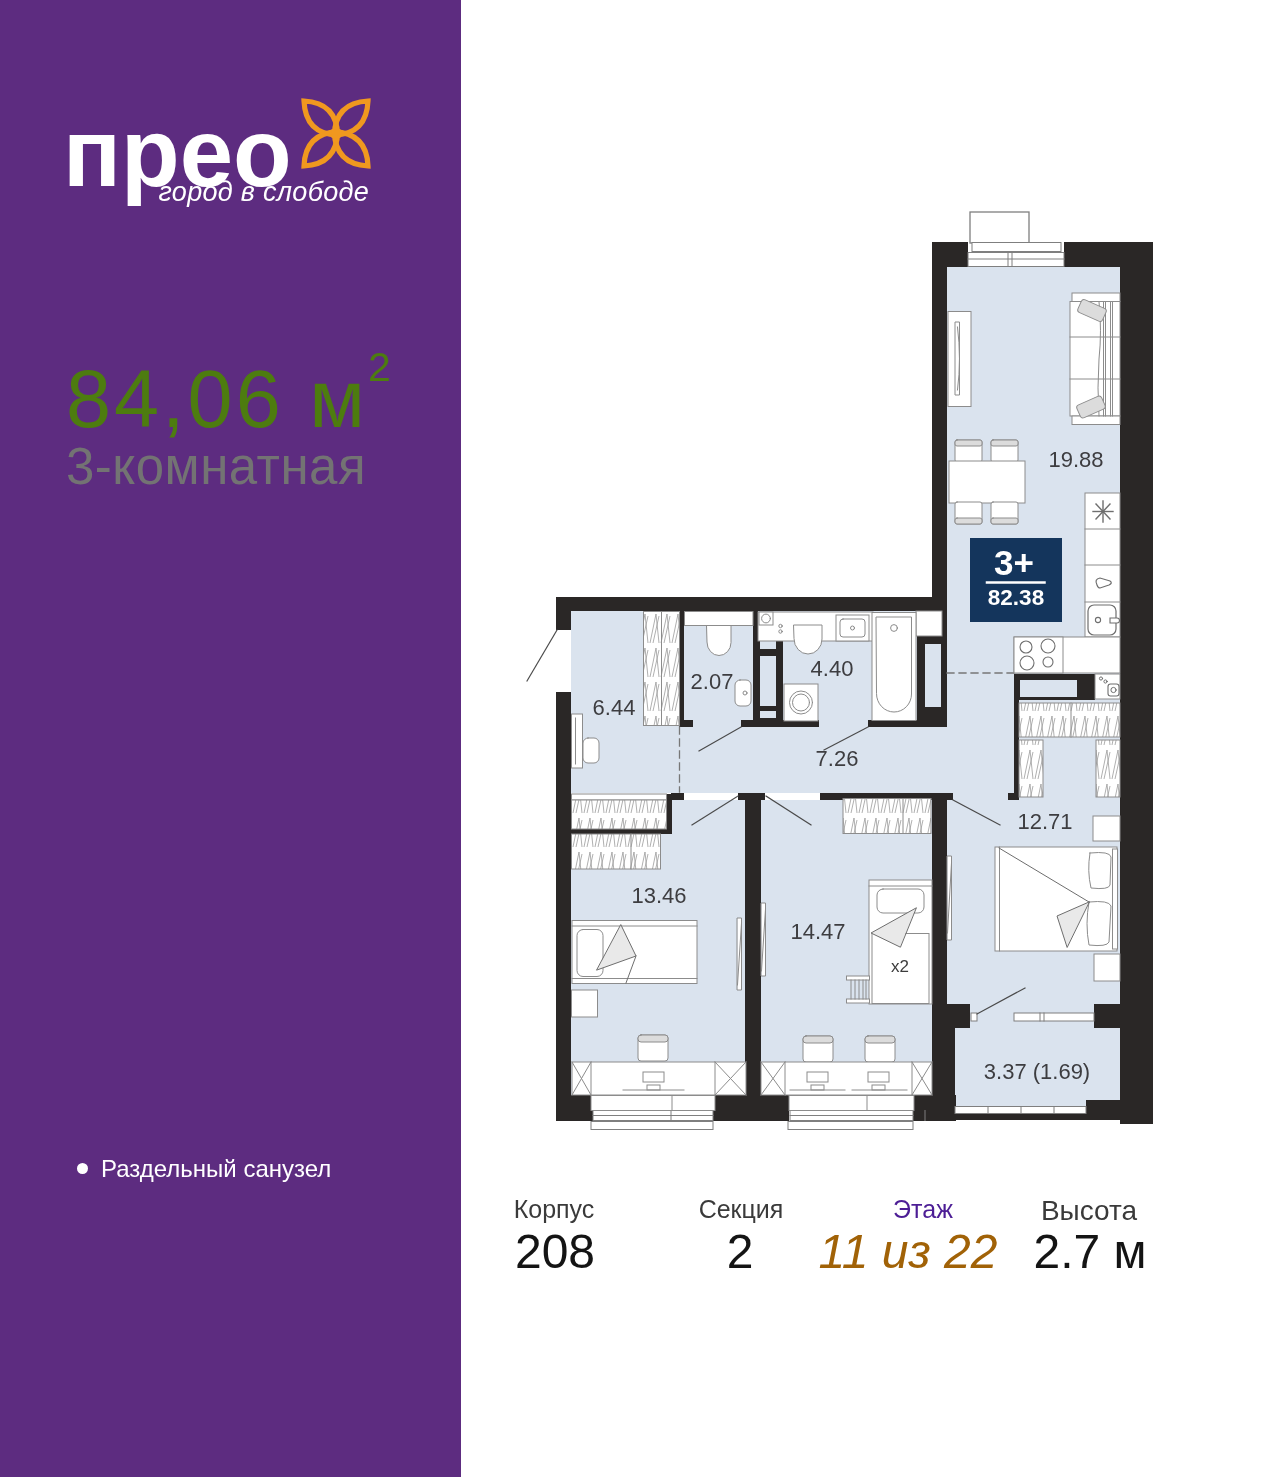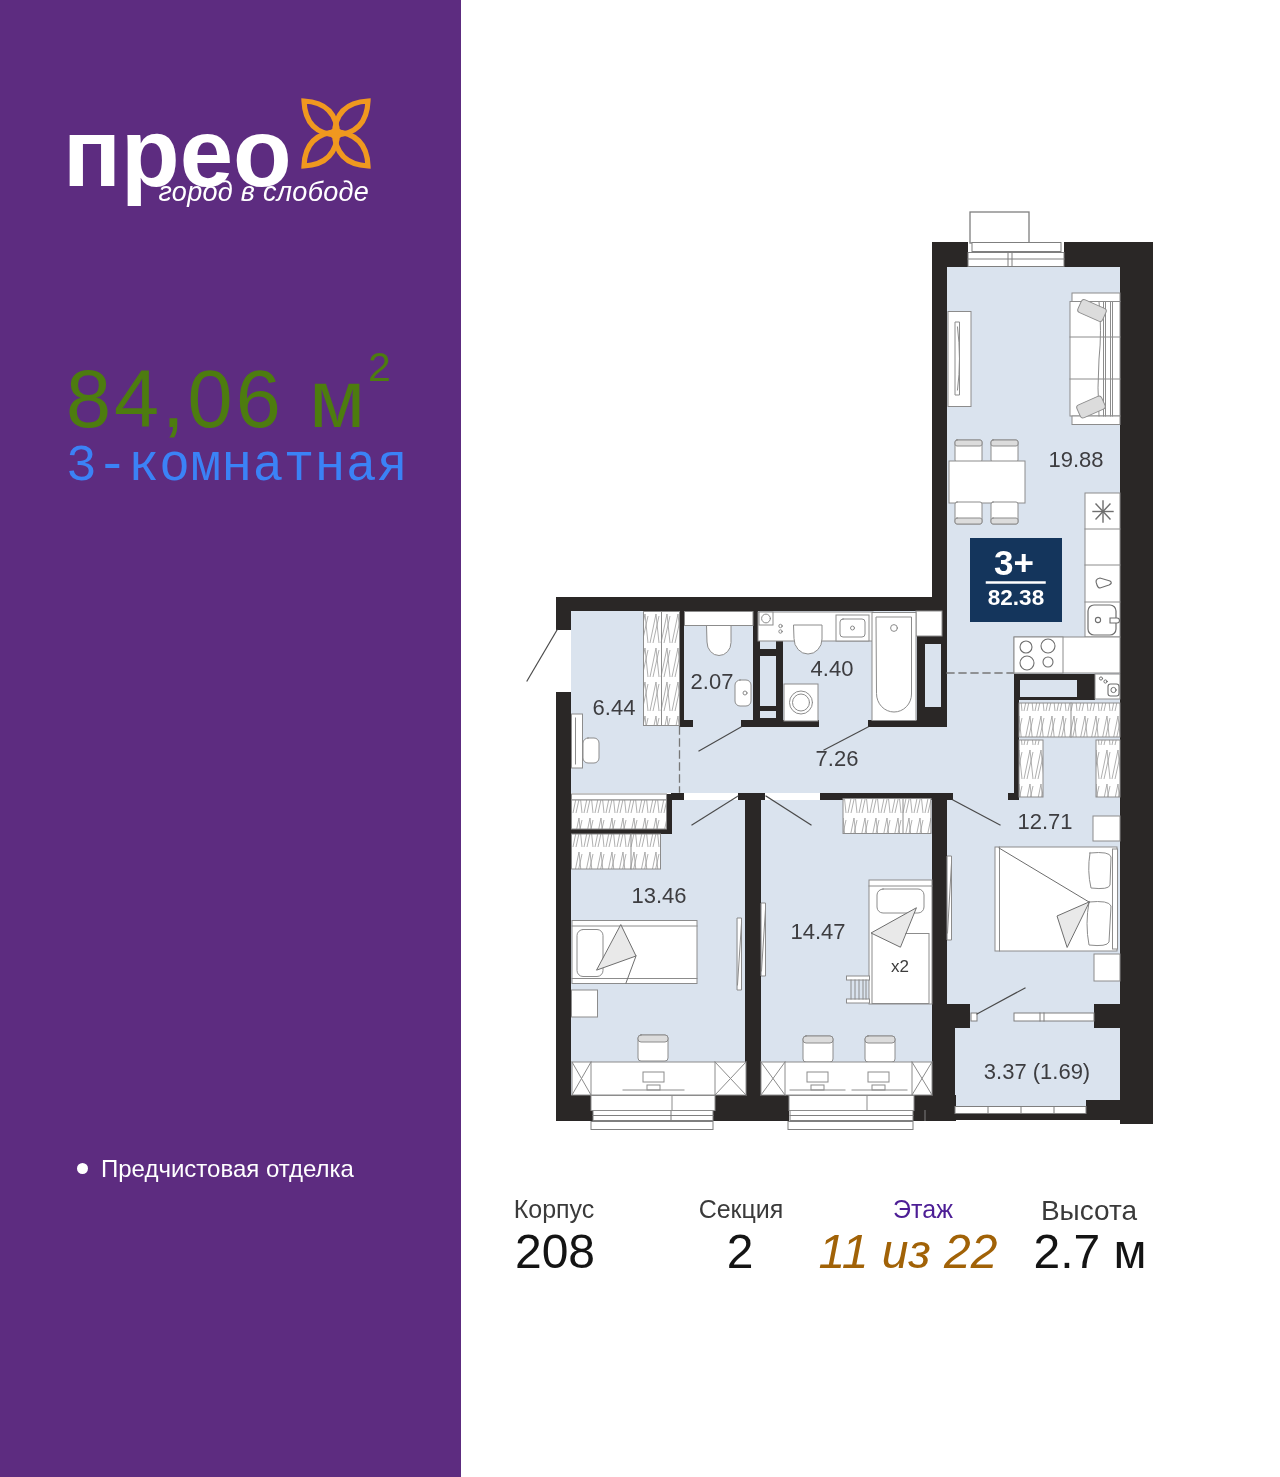--- a/index.html
+++ b/index.html
@@ -20,24 +20,24 @@
     <path d="M368,101 Q335.5,102.6 334.2,135.3 Q366.7,133.8 368,101 Z"></path>
     <path d="M304,166 Q336.5,164.4 337.8,131.7 Q305.3,133.3 304,166 Z"></path>
     <path d="M368,166 Q366.7,133.3 334.2,131.7 Q335.5,164.4 368,166 Z"></path>
   </g>
 </svg>
 
 <div class="abs" style="left:100px;top:179px;width:269px;text-align:right;color:#ffffff;font-size:27px;font-style:italic;letter-spacing:0.3px;line-height:1;">город в слободе</div>
 
 <div class="abs" style="left:66px;top:347px;color:#4d7c0f;font-size:81px;letter-spacing:3px;line-height:1;">84,06 м<span style="font-size:41px;vertical-align:46px;letter-spacing:0;">2</span></div>
 
-<div class="abs" style="left:66px;top:441px;color:#3b82f6;font-size:51px;letter-spacing:0.5px;line-height:1;font-family:Liberation Mono, monospace;">3-комнатная</div>
+<div class="abs" style="left:66px;top:441px;color:#737373;font-size:51px;letter-spacing:0.5px;line-height:1;">3-комнатная</div>
 
 <div class="abs" style="left:77px;top:1155px;color:#ffffff;font-size:24px;">
-  <div><span style="display:inline-block;width:11px;height:11px;border-radius:50%;background:#fff;margin-right:13px;vertical-align:3px;"></span>Предчистовая отделка</div>
+  <div style="margin-bottom:16px;"><span style="display:inline-block;width:11px;height:11px;border-radius:50%;background:#fff;margin-right:13px;vertical-align:3px;"></span>Раздельный санузел</div>
 </div>
 
 <div class="abs" style="left:554px;top:1197px;transform:translateX(-50%);text-align:center;color:#3a3a3a;font-size:25px;line-height:1;">Корпус</div>
 <div class="abs" style="left:555px;top:1228px;transform:translateX(-50%);text-align:center;color:#141414;font-size:48px;line-height:1;">208</div>
 
 <div class="abs" style="left:741px;top:1197px;transform:translateX(-50%);text-align:center;color:#3a3a3a;font-size:25px;line-height:1;">Секция</div>
 <div class="abs" style="left:740px;top:1228px;transform:translateX(-50%);text-align:center;color:#141414;font-size:48px;line-height:1;">2</div>
 
 <div class="abs" style="left:908px;top:1197px;transform:translateX(-50%);text-align:center;color:#4c1d95;font-size:25px;line-height:1;margin-left:15px;">Этаж</div>
 <div class="abs" style="left:908px;top:1228px;transform:translateX(-50%);text-align:center;color:#a16207;font-size:48px;line-height:1;font-style:italic;">11 из 22</div>

